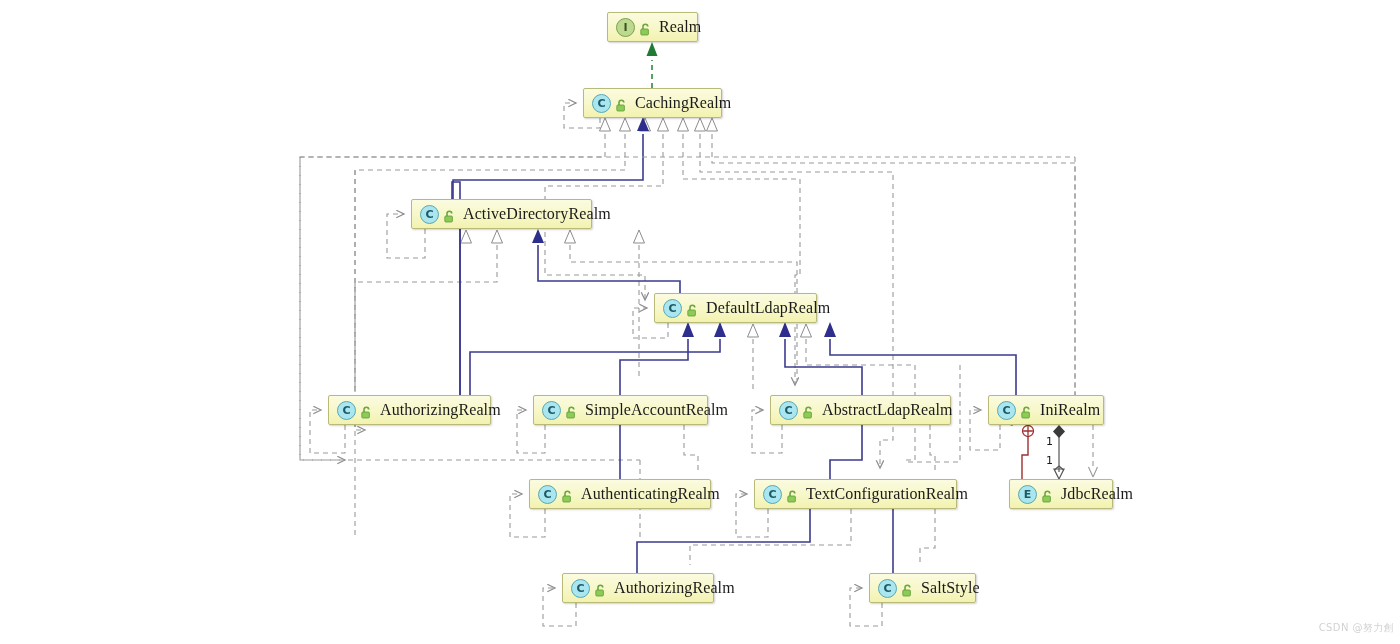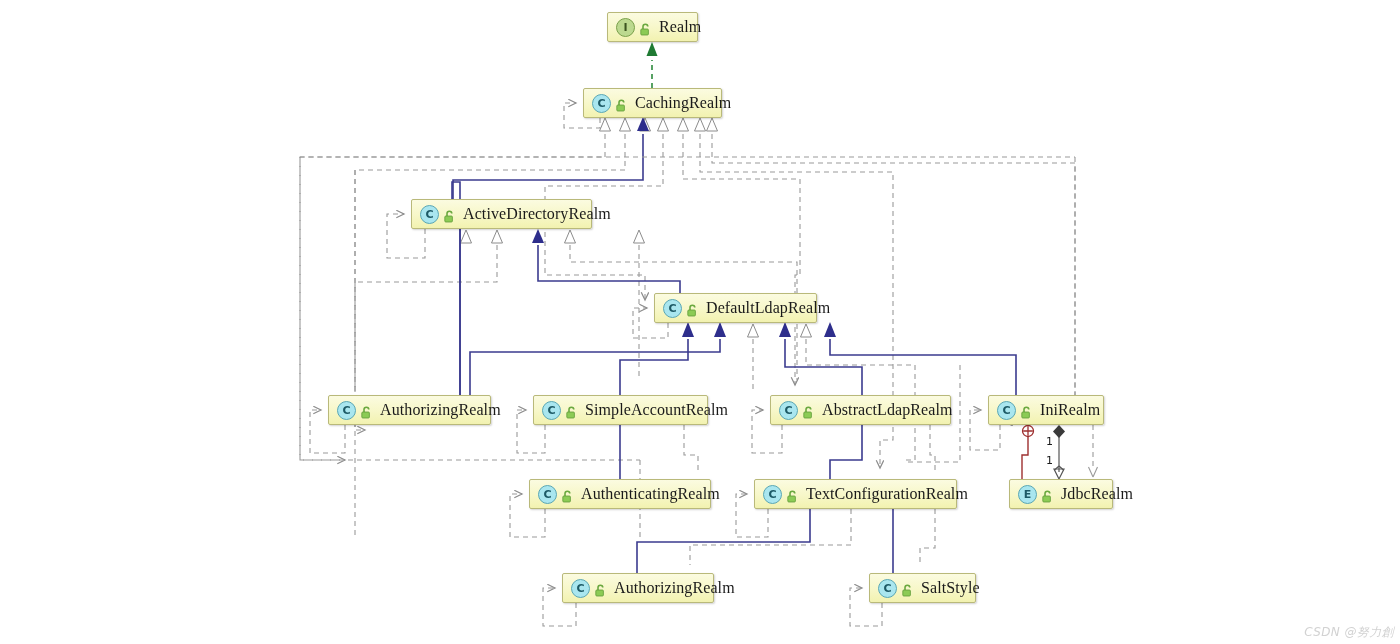--- a/index.html
+++ b/index.html
@@ -77,26 +77,25 @@
   }
   .node-label {
     font-size: 16px;
     color: #1a1a1a;
     letter-spacing: 0.1px;
     font-family: Liberation Serif, serif;
   }
   .watermark {
     position: absolute;
     right: 6px;
-    bottom: 3px;
-    font-size: 12px;
+    bottom: 9px;
+    font-size: 10px;
     color: #d2d2d2;
     letter-spacing: 0.4px;
     user-select: none;
-    font-style: italic;
   }
   .mult-label {
     position: absolute;
     font-size: 11px;
     color: #1a1a1a;
   }
 </style>
 </head>
 <body>
 

